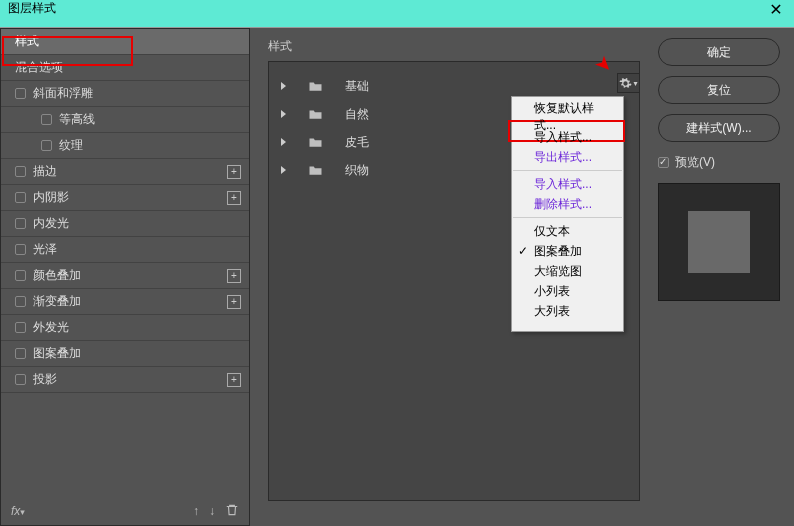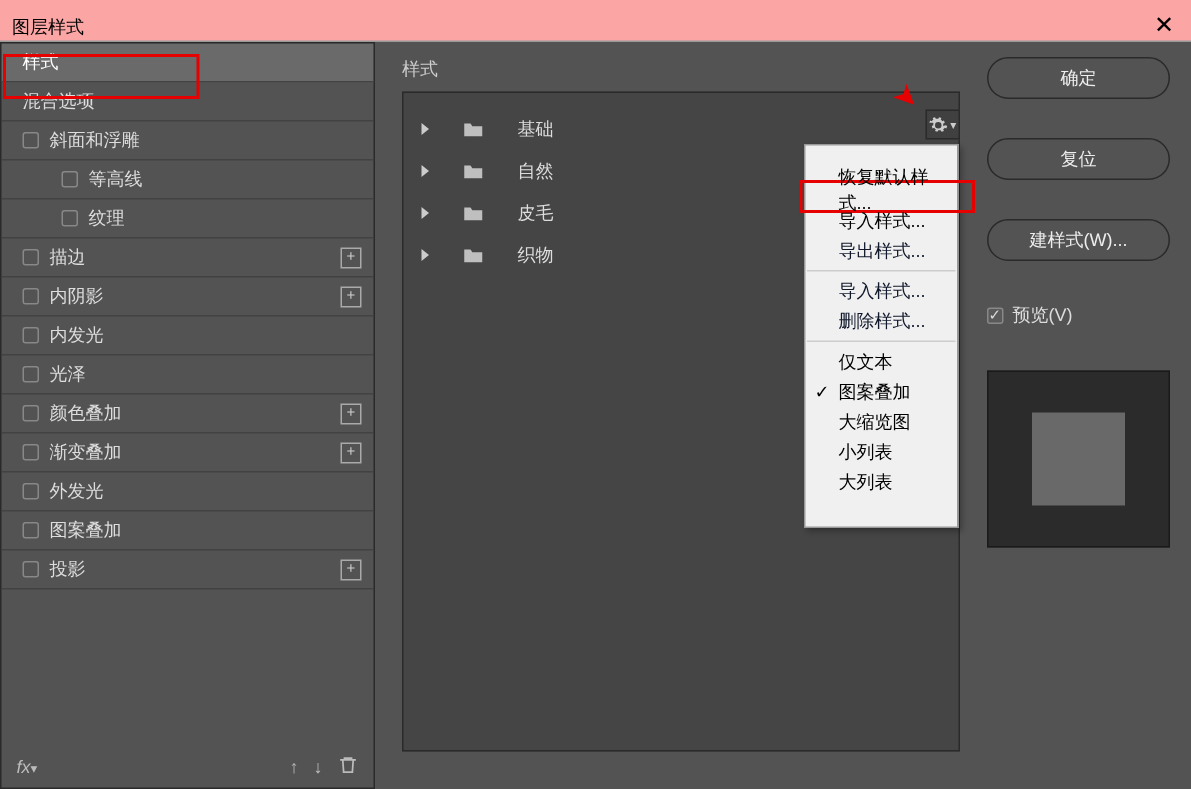--- a/index.html
+++ b/index.html
@@ -1,17 +1,17 @@
 <!DOCTYPE html>
 <html><head>
 <meta charset="utf-8">
 <style>
 *{box-sizing:border-box;margin:0;padding:0;font-family:"Microsoft YaHei",Arial,sans-serif;font-size:12px;user-select:none}
 body{background:#535353;width:794px;height:526px;overflow:hidden;position:relative}
-.titlebar{height:28px;background:#fca5a5;display:flex;align-items:flex-end;padding:0 8px;justify-content:space-between;border-bottom:1px solid #999}
+.titlebar{height:28px;background:#5eead4;display:flex;align-items:flex-start;padding:0 8px;justify-content:space-between;border-bottom:1px solid #999}
 .titlebar .title{color:#000}
 .titlebar .close{font-size:16px;cursor:pointer;width:20px;text-align:center}
 .main-area{display:flex;height:498px}
 .left-panel{width:250px;background:#535353;border:1px solid #2a2a2a;display:flex;flex-direction:column}
 .left-list{flex:1;overflow:auto}
 .left-row{height:26px;display:flex;align-items:center;color:#ddd;padding-left:14px;border-bottom:1px solid #424242;position:relative}
 .left-row.header{background:#6a6a6a;color:#fff}
 .left-row.sub{padding-left:40px}
 .left-row .chk{width:11px;height:11px;border:1px solid #888;margin-right:7px;border-radius:2px}
 .left-row .add{position:absolute;right:8px;width:14px;height:14px;border:1px solid #aaa;display:flex;align-items:center;justify-content:center;color:#ccc;font-size:10px;line-height:1}
@@ -21,27 +21,27 @@
 .highlight-box1{position:absolute;left:2px;top:36px;width:131px;height:30px;border:2px solid #e60000;z-index:5;pointer-events:none}
 .center-panel{flex:1;padding:8px 14px 8px 18px;position:relative}
 .center-title{color:#ccc;margin-bottom:6px;margin-top:2px}
 .styles-box{background:#454545;border:1px solid #2a2a2a;height:440px;padding:10px 8px 8px 8px;position:relative}
 .folder-row{height:28px;display:flex;align-items:center;color:#ddd;gap:22px;padding-left:4px}
 .folder-row .tri{width:0;height:0;border-top:4px solid transparent;border-bottom:4px solid transparent;border-left:5px solid #ccc}
 .folder-row .fld svg{width:15px;height:12px;display:block}
 .gear-btn{position:absolute;right:-1px;top:11px;width:23px;height:20px;background:#404040;display:flex;align-items:center;justify-content:center;border:1px solid #2a2a2a}
 .gear-btn svg{width:13px;height:13px}
 .arrow-annot{position:absolute;right:26px;top:-10px;color:#e60000;font-size:20px;transform:rotate(45deg)}
-.context-menu{position:absolute;right:0;top:34px;width:103px;background:#f0f0f0;border:1px solid #999;box-shadow:2px 2px 4px rgba(0,0,0,.3);z-index:10;padding:20px 0}
+.context-menu{position:absolute;right:15px;top:34px;width:113px;background:#f0f0f0;border:1px solid #999;box-shadow:2px 2px 4px rgba(0,0,0,.3);z-index:10;padding:10px 0}
 .context-menu .mi{height:20px;display:flex;align-items:center;padding:0 14px 0 22px;color:#000;position:relative}
-.context-menu .mi.disabled{color:#0f172a}
+.context-menu .mi.disabled{color:#6d28d9}
 .context-menu hr{border:none;border-top:1px solid #ccc;margin:3px 1px}
 .context-menu .mi .chk{position:absolute;left:6px}
 .highlight-box2{position:absolute;left:-4px;top:23px;width:117px;height:22px;border:2px solid #e60000;pointer-events:none}
-.right-panel{width:140px;padding:10px 14px 10px 4px;display:flex;flex-direction:column;gap:26px}
+.right-panel{width:140px;padding:10px 14px 10px 4px;display:flex;flex-direction:column;gap:10px}
 .pill-btn{height:28px;border:1px solid #2a2a2a;border-radius:14px;background:#535353;color:#eee;display:flex;align-items:center;justify-content:center;cursor:pointer}
 .right-panel .label-row{display:flex;align-items:center;gap:6px;color:#ddd;margin-top:2px}
 .right-panel .chk{width:11px;height:11px;border:1px solid #888;border-radius:2px;background:#5a5a5a;position:relative}
 .right-panel .chk.checked::after{content:"✓";position:absolute;left:0;top:-2px;color:#ddd;font-size:10px}
 .preview-box{margin-top:2px;height:118px;background:#2b2b2b;border:1px solid #1a1a1a;display:flex;align-items:center;justify-content:center}
 .preview-box .inner{width:62px;height:62px;background:#696969}
 </style>
 </head>
 <body>
 

